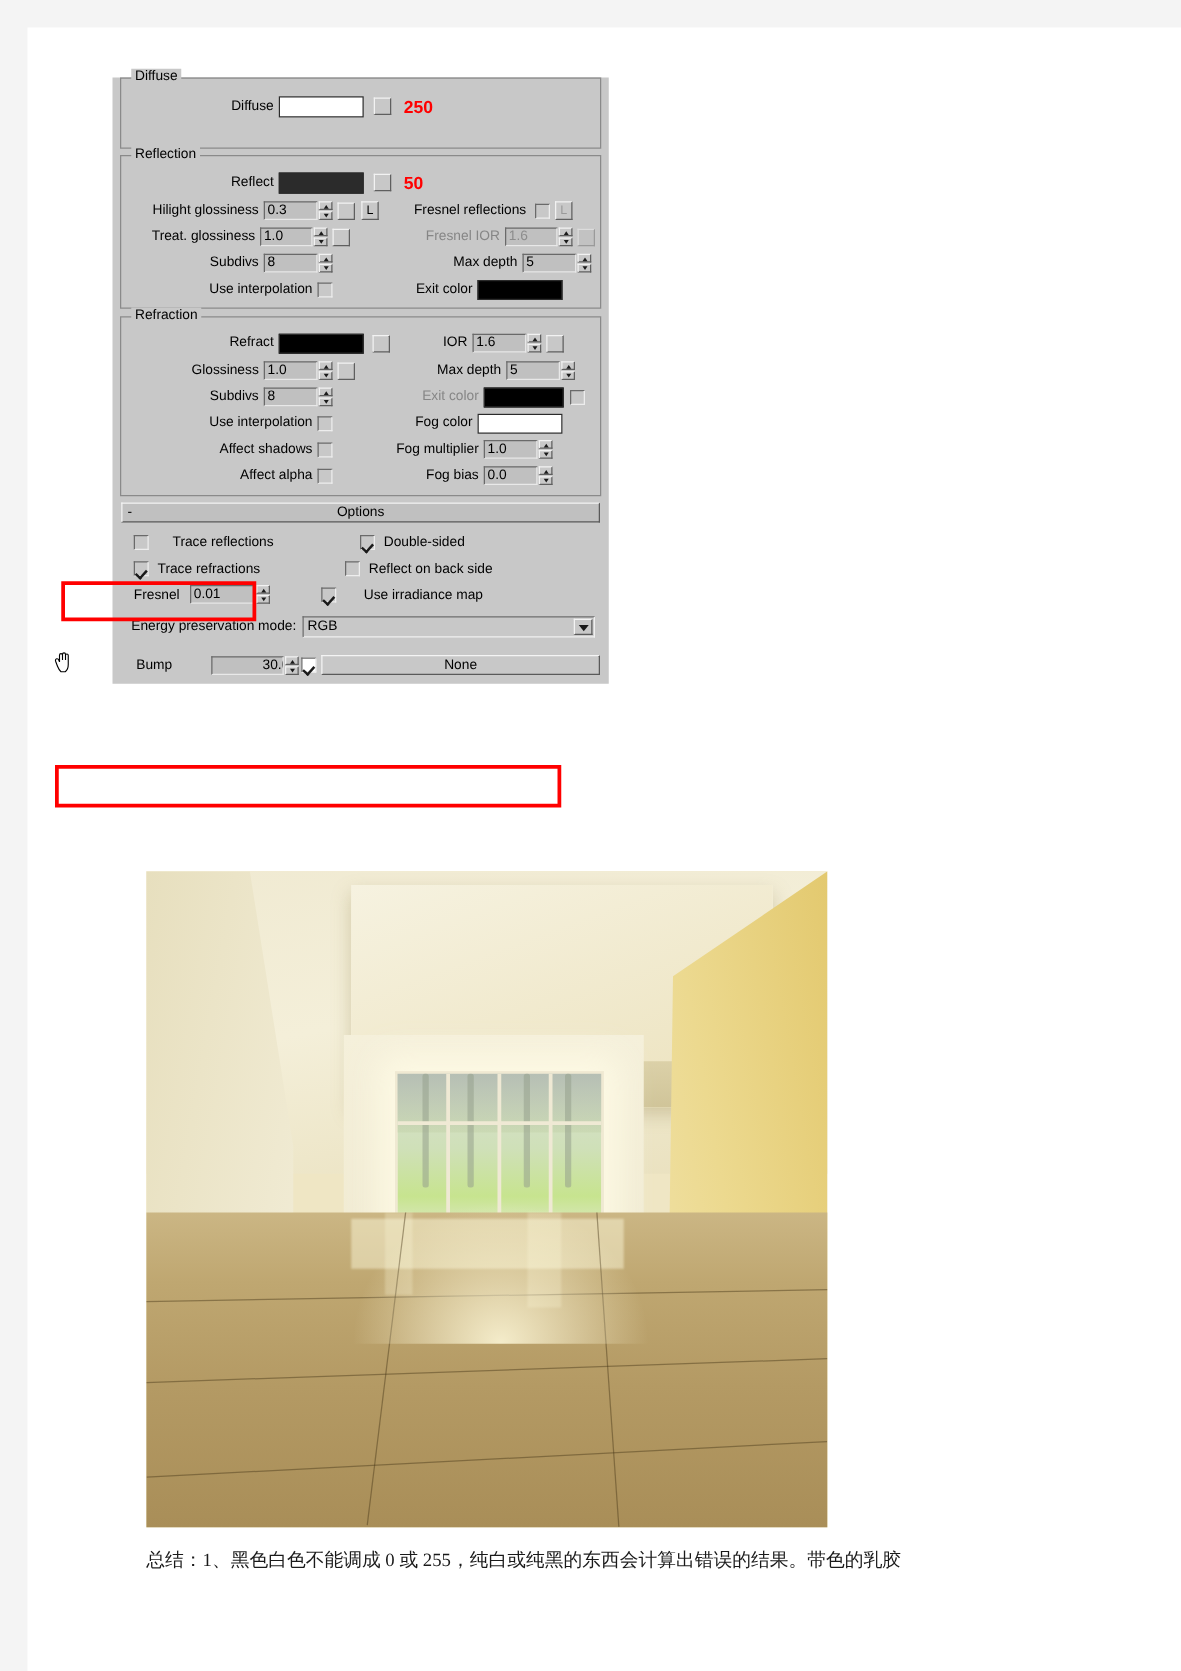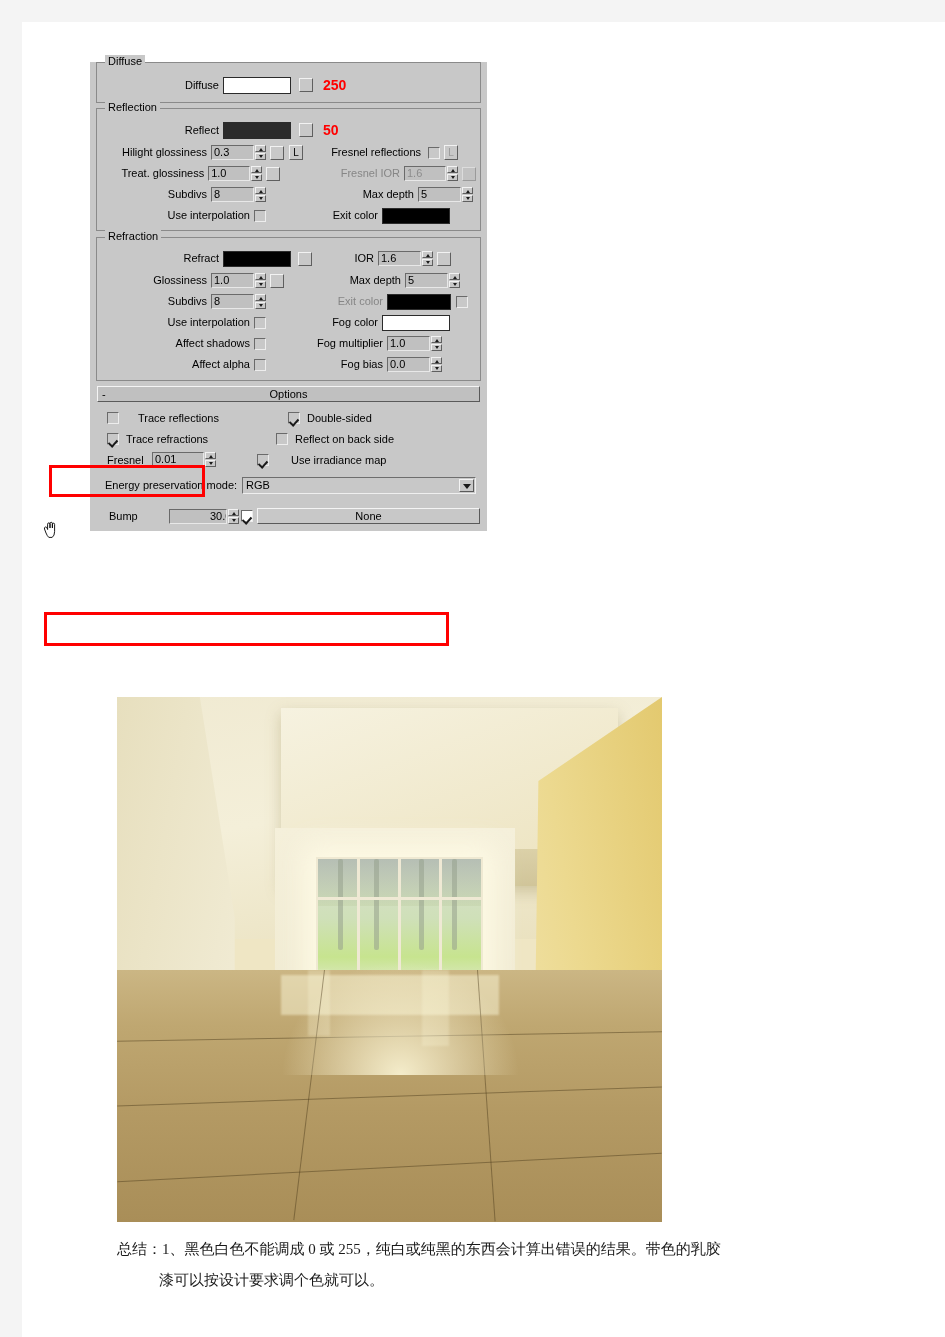--- a/index.html
+++ b/index.html
@@ -273,21 +273,21 @@
   }
   .caption .l2{padding-left:42px;display:block;}
 </style>
 </head>
 <body>
 
 <div class="page">
 
   <div class="mat-panel">
 
-    <div class="grp" style="padding-bottom:4px;">
+    <div class="grp" style="padding-bottom:20px;">
       <span class="grp-title">Diffuse</span>
       <div class="row" style="height:26px;">
         <span class="lbl" style="width:122px;">Diffuse</span>
         <span class="swatch" style="width:68px;height:17px;background:#ffffff;"></span>
         <span class="mbtn" style="margin-left:8px;"></span>
         <span style="margin-left:10px;color:#ff0000;font-weight:bold;font-size:14px;">250</span>
       </div>
     </div>
 
     <div class="grp" style="margin-top:5px;padding-bottom:4px;">
@@ -517,16 +517,15 @@
       <div class="gline" style="left:0;top:50%;width:100%;height:1px;transform:rotate(-2deg);"></div>
       <div class="gline" style="left:0;top:78%;width:100%;height:1px;transform:rotate(-3deg);"></div>
       <div class="gline" style="left:38%;top:0;width:1px;height:100%;transform:rotate(7deg);transform-origin:top;"></div>
       <div class="gline" style="left:66%;top:0;width:1px;height:100%;transform:rotate(-4deg);transform-origin:top;"></div>
     </div>
     <div class="floorglow"></div>
   </div>
 
   <div class="caption">
     <span>总结：1、黑色白色不能调成 0 或 255，纯白或纯黑的东西会计算出错误的结果。带色的乳胶</span>
-    <span class="l2">漆可以按设计要求调个色就可以。</span>
   </div>
 
 </div>
 
 </body></html>

